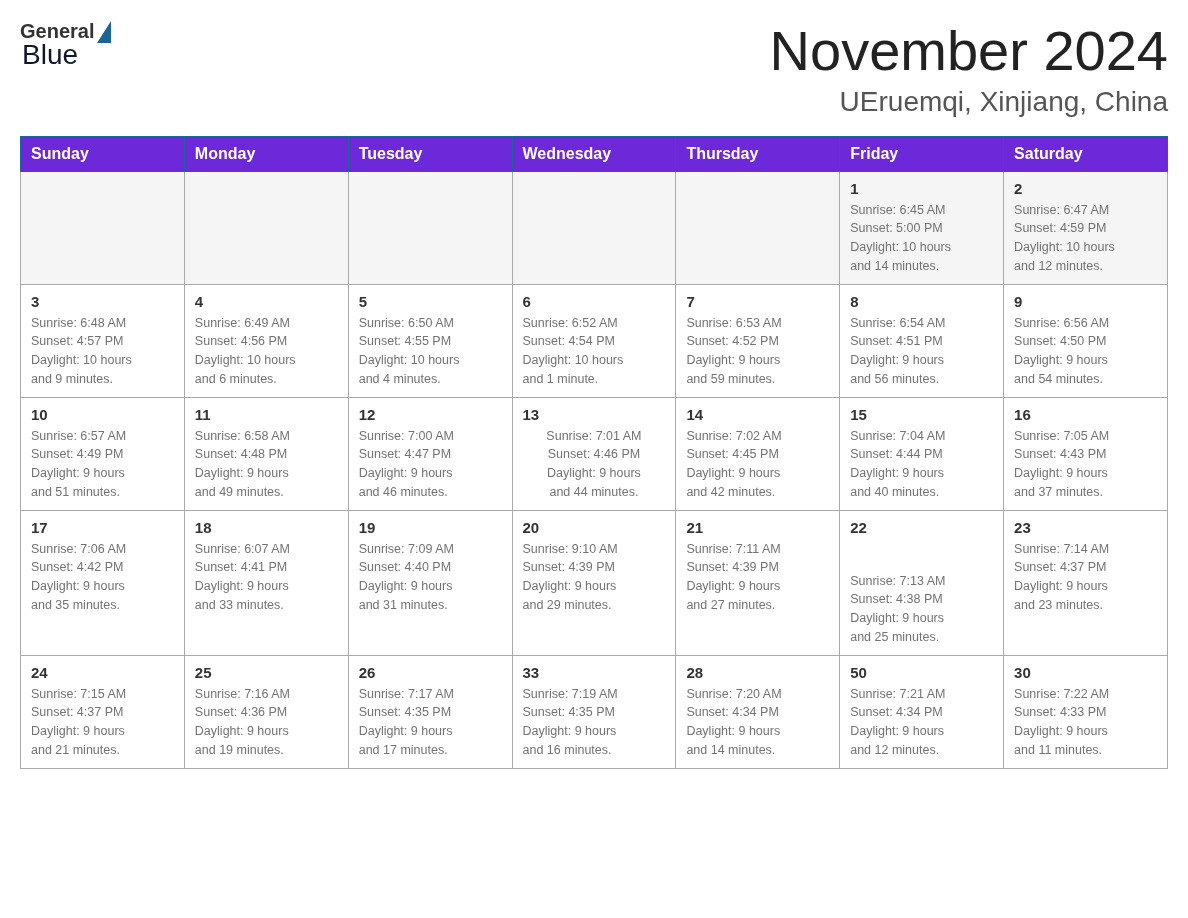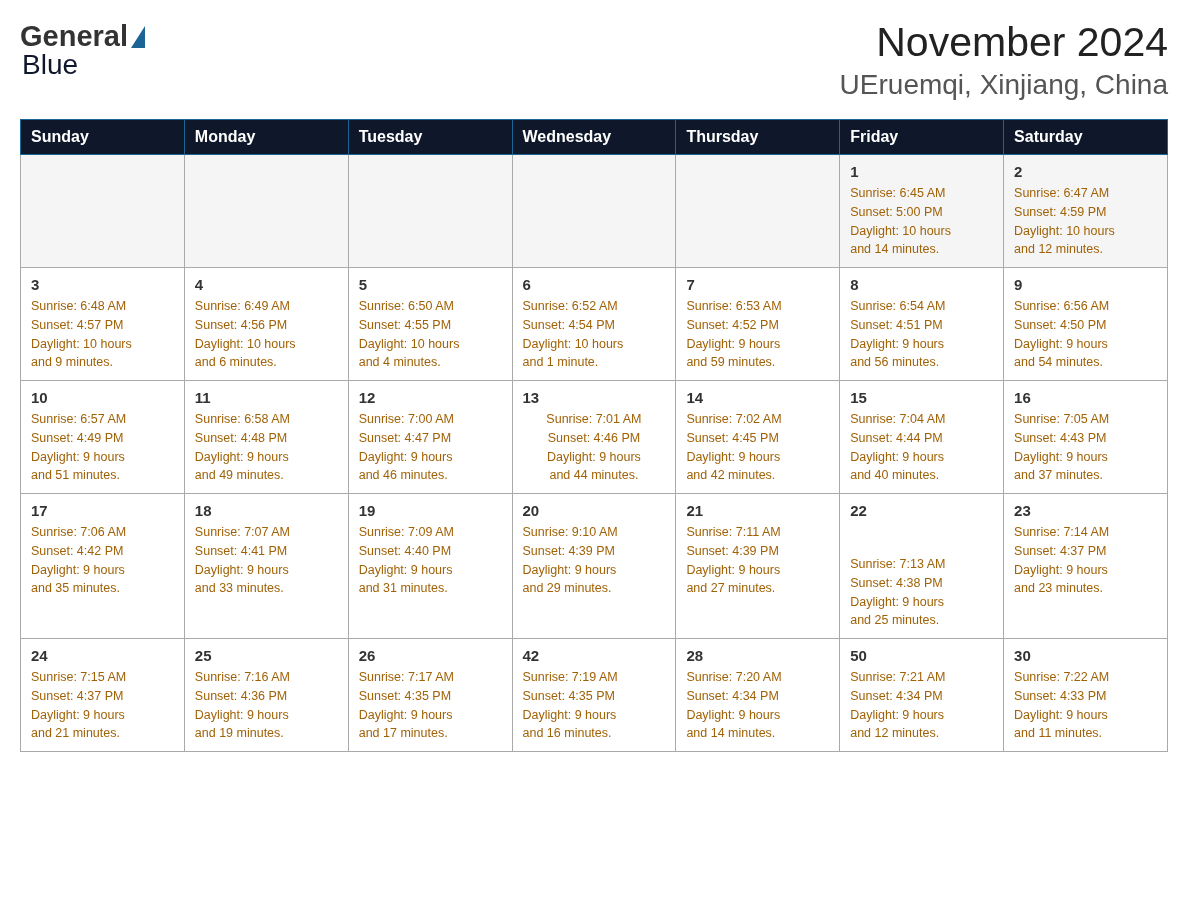--- a/index.html
+++ b/index.html
@@ -17,21 +17,21 @@
       margin-bottom: 18px;
     }
     .logo-area {
       display: flex;
       flex-direction: column;
       align-items: flex-start;
     }
     .logo-text {
       display: flex;
       align-items: center;
-      font-size: 29px;
+      font-size: 20px;
       font-weight: bold;
       color: #333;
     }
     .logo-general { color: #333; }
     .logo-triangle {
       display: inline-block;
       width: 0;
       height: 0;
       border-left: 14px solid transparent;
       border-right: 0px solid transparent;
@@ -42,37 +42,37 @@
     }
     .logo-blue {
       color: #0f172a;
       font-size: 28px;
       font-weight: normal;
     }
     .title-area {
       text-align: right;
     }
     .calendar-title {
-      font-size: 41px;
+      font-size: 56px;
       font-weight: normal;
       color: #222;
       line-height: 1.1;
     }
     .calendar-subtitle {
       font-size: 28px;
       color: #555;
       margin-top: 4px;
     }
     .calendar-table {
       width: 100%;
       border-collapse: collapse;
       table-layout: fixed;
     }
     .calendar-table thead tr th {
-      background-color: #0f172a;
+      background-color: #6d28d9;
       color: #fff;
       text-align: left;
       padding: 8px 10px;
       font-size: 16px;
       font-weight: bold;
       border: 1px solid #1a6496;
     }
     .calendar-table tbody tr td {
       border: 1px solid #aaa;
       vertical-align: top;
@@ -86,21 +86,21 @@
     }
     .day-number {
       font-size: 15px;
       font-weight: bold;
       margin-bottom: 4px;
       display: block;
     }
     .day-info {
       font-size: 12.5px;
       line-height: 1.5;
-      color: #a16207;
+      color: #737373;
     }
     .empty-cell {
       background-color: #f5f5f5;
     }
   </style>
 </head>
 <body>
 
 <div class="header-area">
   <div class="logo-area">
@@ -257,21 +257,21 @@
       <tr>
         <td>
           <span class="day-number">17</span>
           <div class="day-info" style="white-space: pre-line;">Sunrise: 7:06 AM
 Sunset: 4:42 PM
 Daylight: 9 hours
 and 35 minutes.</div>
         </td>
         <td>
           <span class="day-number">18</span>
-          <div class="day-info" style="white-space: pre-line;">Sunrise: 7:07 AM
+          <div class="day-info" style="white-space: pre-line;">Sunrise: 6:07 AM
 Sunset: 4:41 PM
 Daylight: 9 hours
 and 33 minutes.</div>
         </td>
         <td>
           <span class="day-number">19</span>
           <div class="day-info" style="white-space: pre-line;">Sunrise: 7:09 AM
 Sunset: 4:40 PM
 Daylight: 9 hours
 and 31 minutes.</div>
@@ -321,21 +321,21 @@
 and 19 minutes.</div>
         </td>
         <td>
           <span class="day-number">26</span>
           <div class="day-info" style="white-space: pre-line;">Sunrise: 7:17 AM
 Sunset: 4:35 PM
 Daylight: 9 hours
 and 17 minutes.</div>
         </td>
         <td>
-          <span class="day-number">42</span>
+          <span class="day-number">33</span>
           <div class="day-info" style="white-space: pre-line;">Sunrise: 7:19 AM
 Sunset: 4:35 PM
 Daylight: 9 hours
 and 16 minutes.</div>
         </td>
         <td>
           <span class="day-number">28</span>
           <div class="day-info" style="white-space: pre-line;">Sunrise: 7:20 AM
 Sunset: 4:34 PM
 Daylight: 9 hours

